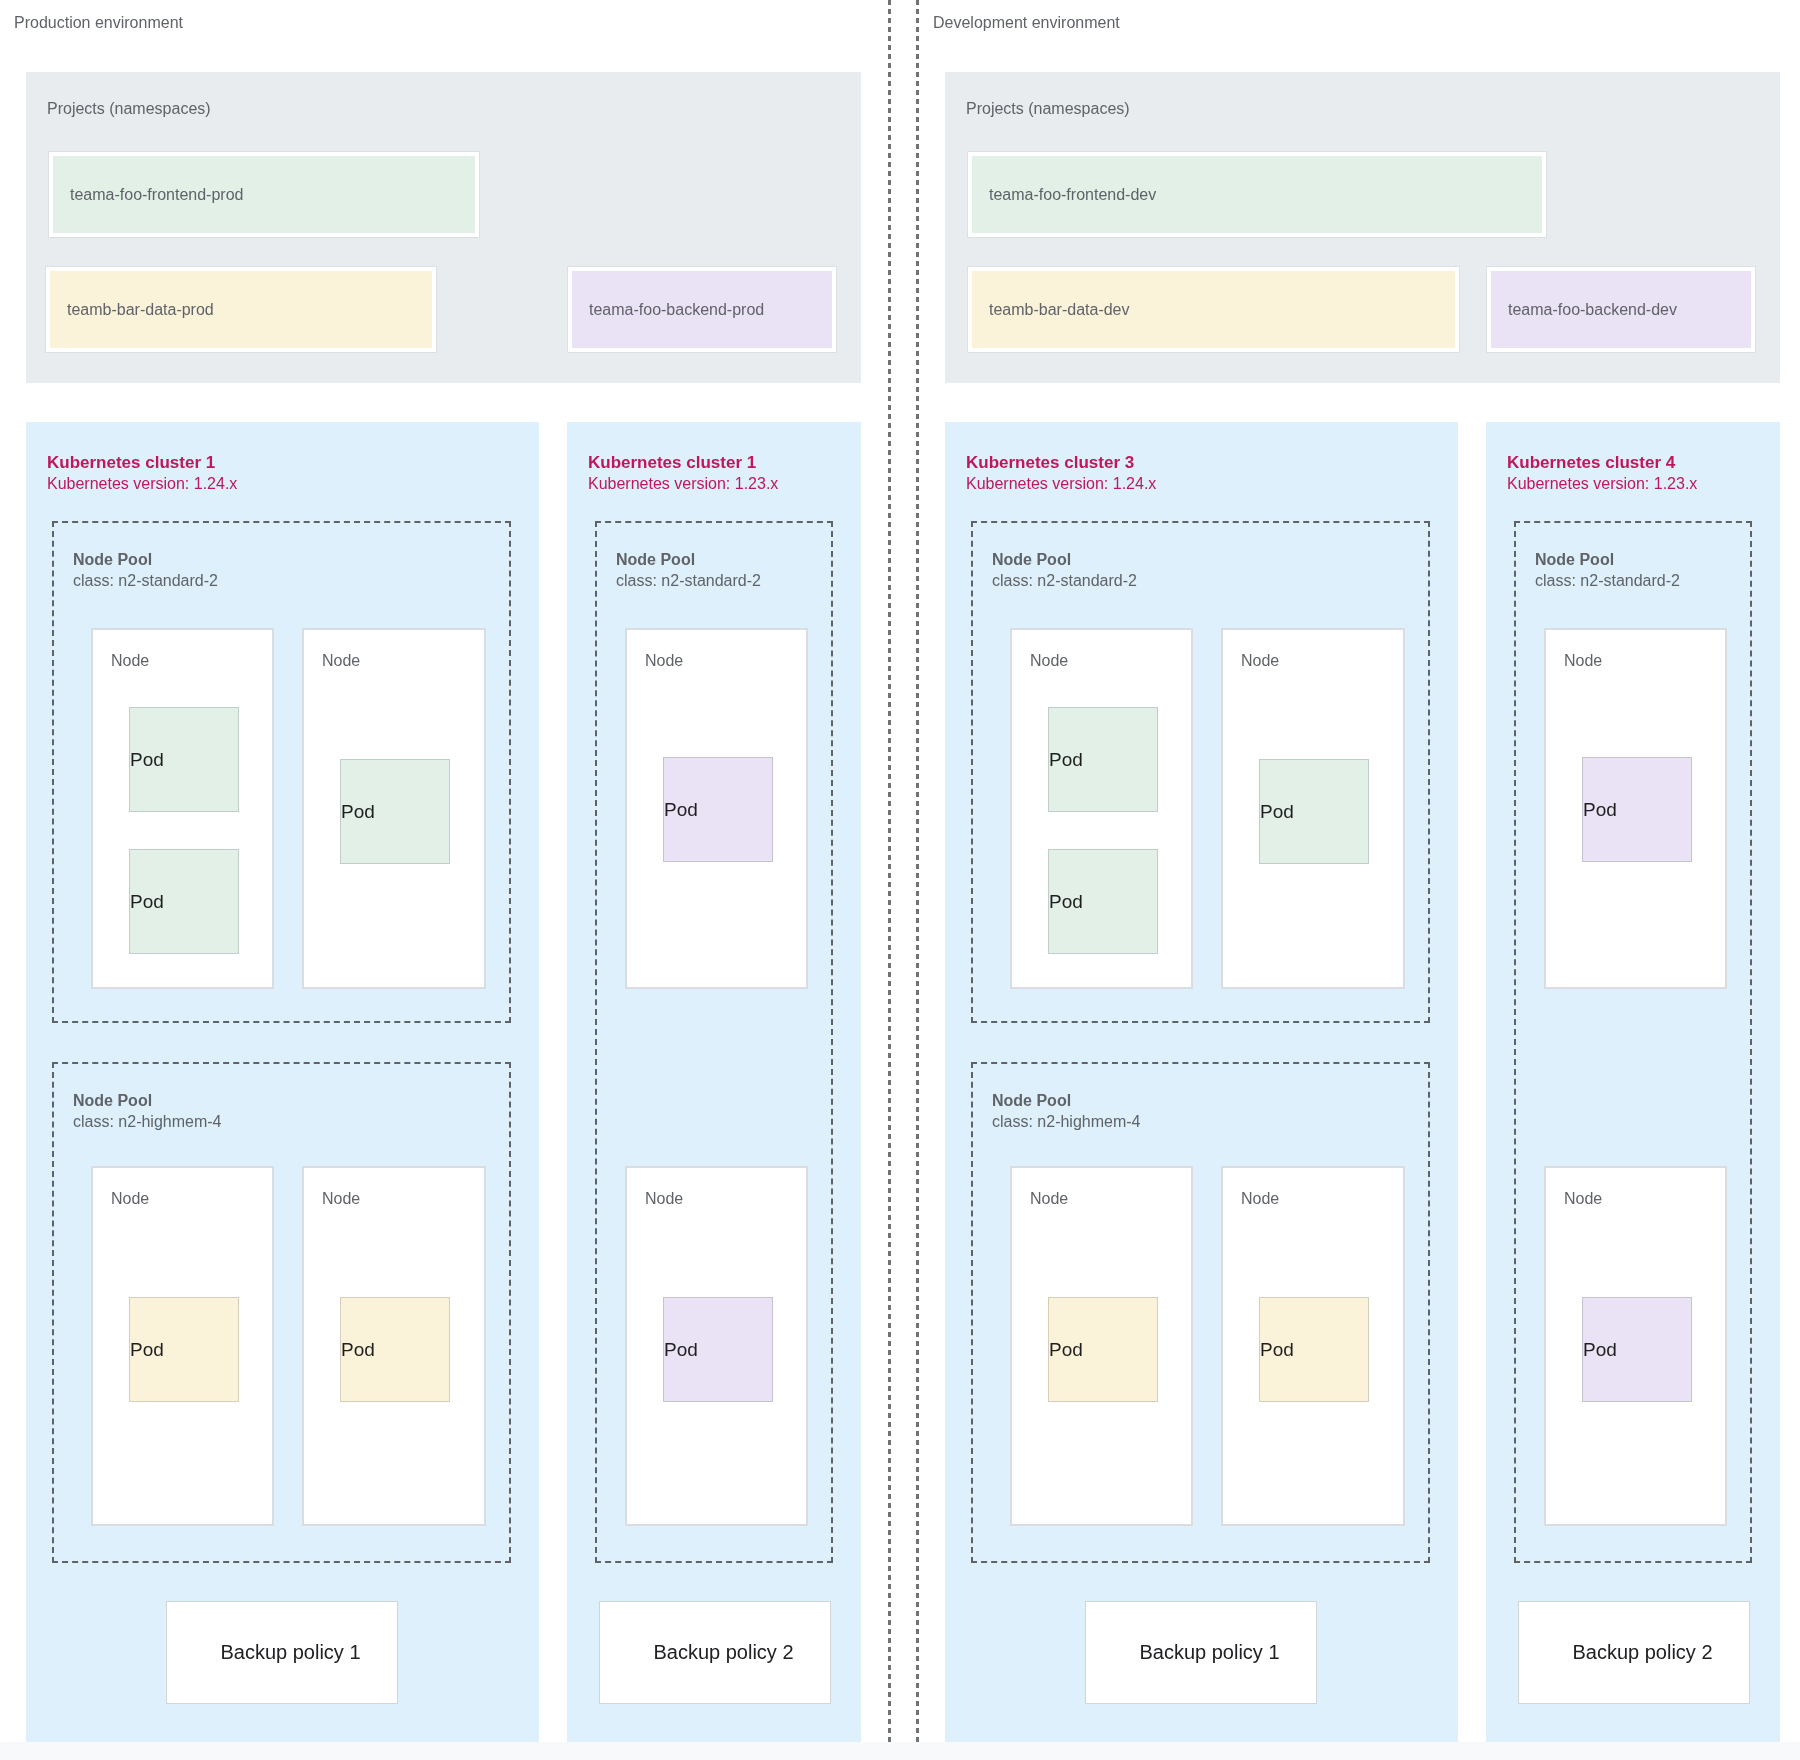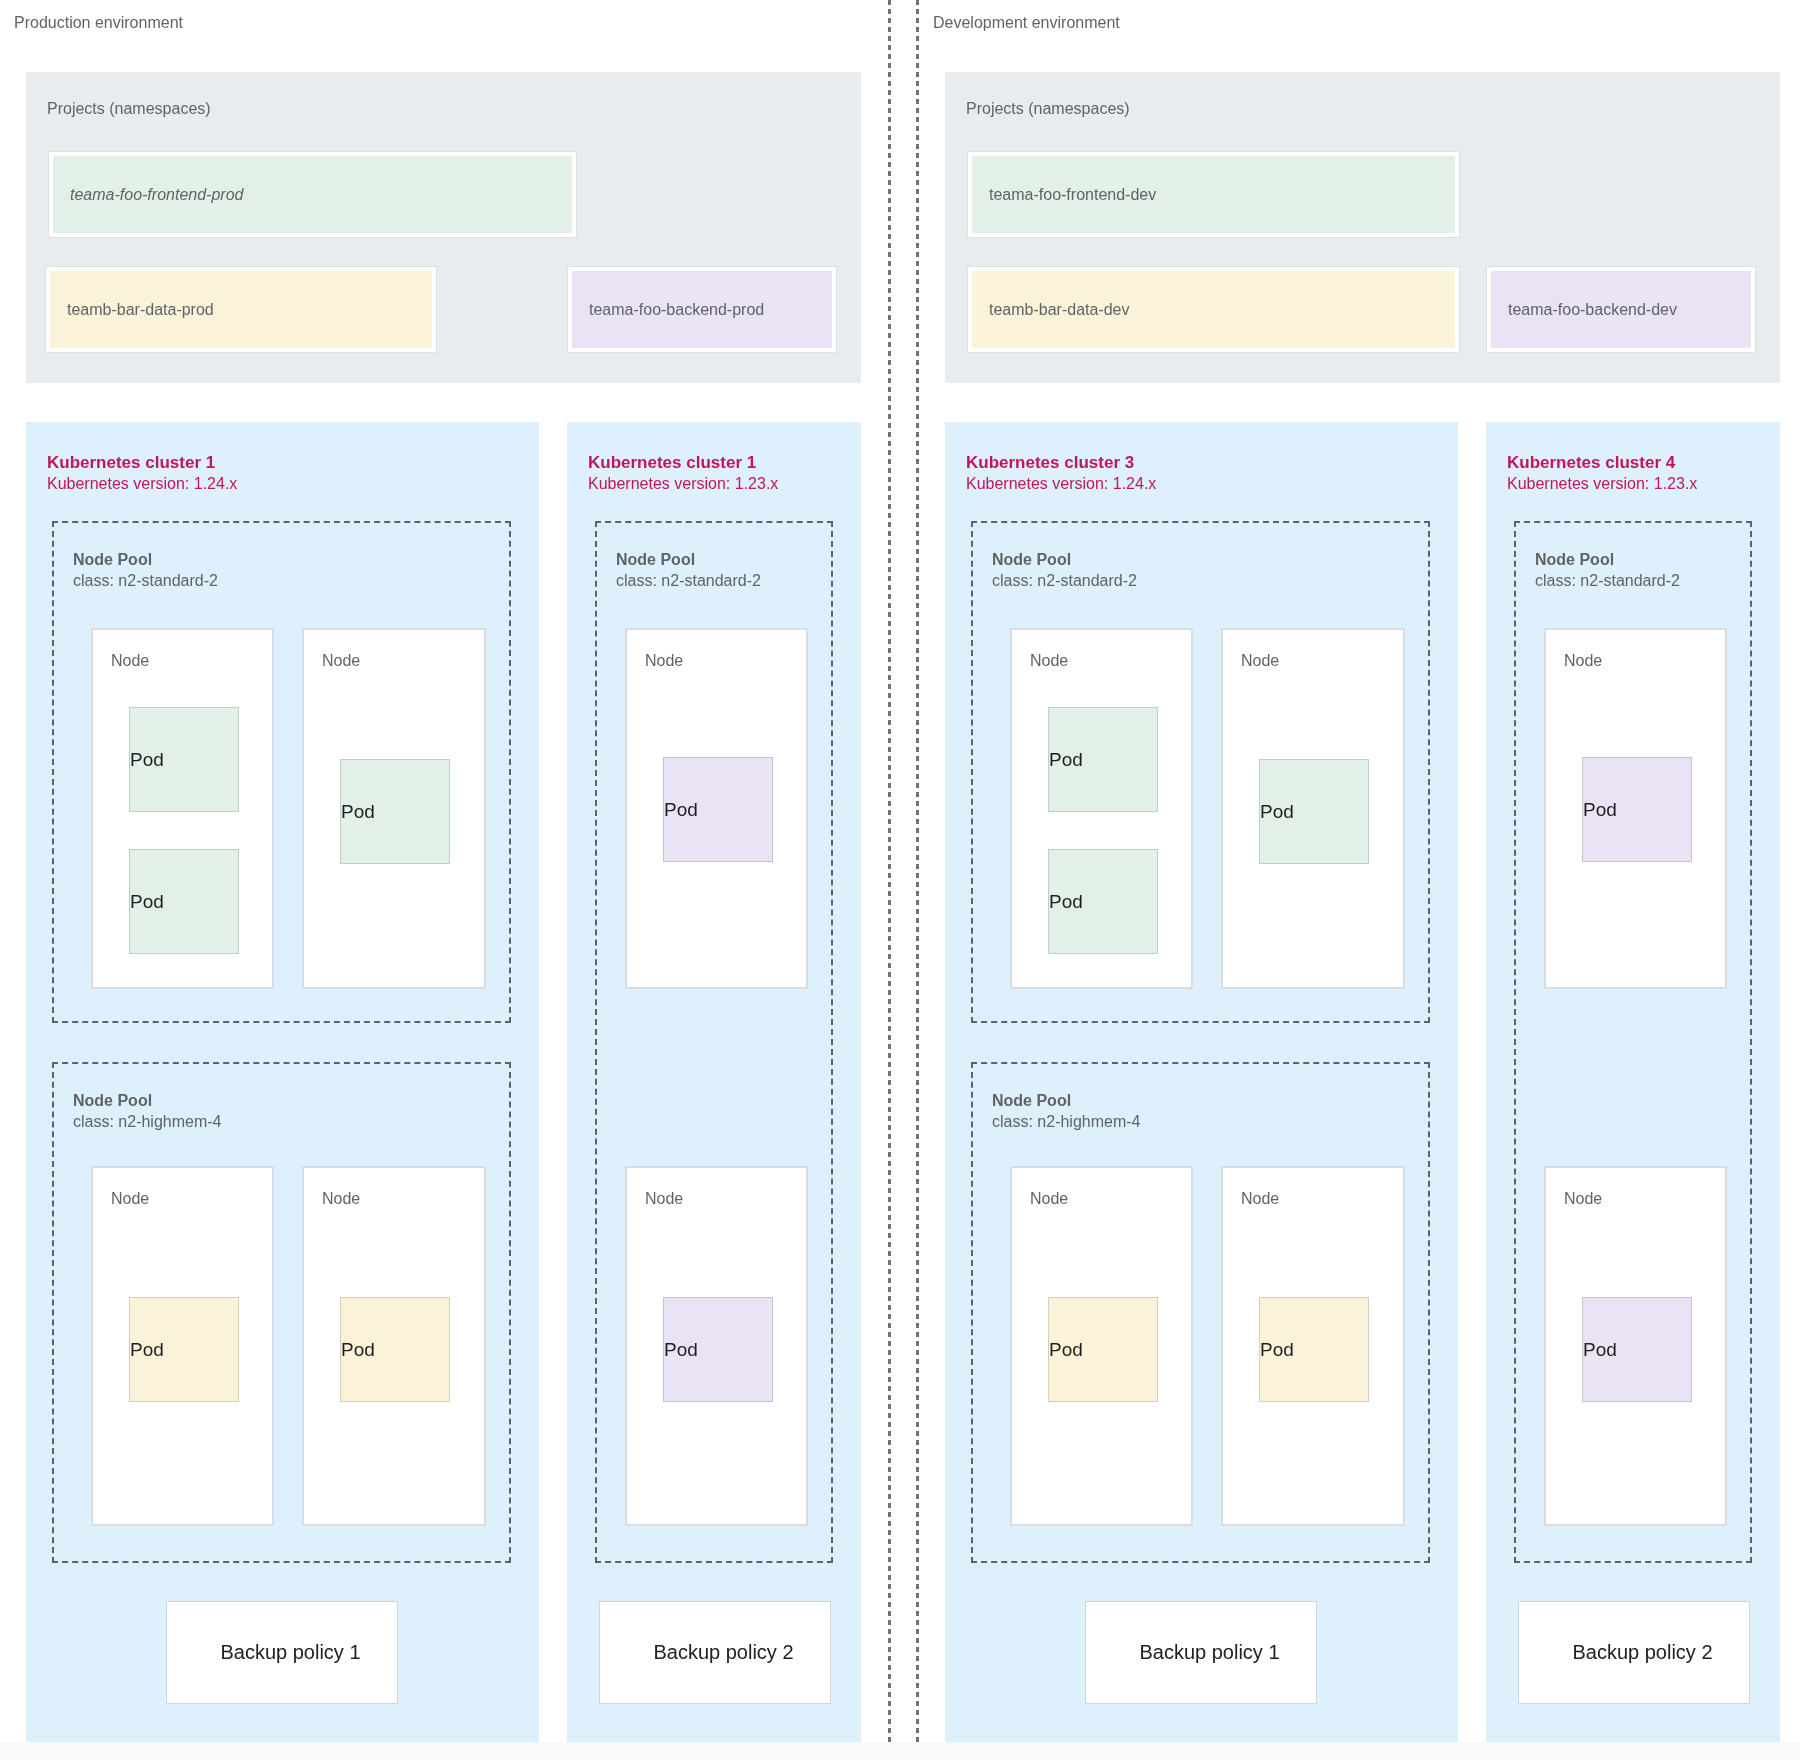--- a/index.html
+++ b/index.html
@@ -37,21 +37,21 @@
   .bottom-strip{position:absolute;left:0;top:1742px;width:1800px;height:18px;background:#f8f9fa;}
 </style>
 </head>
 <body>
 
 <div class="env" style="left:0;">
   <div class="env-label">Production environment</div>
 
   <div class="projects">
     <div class="projects-title">Projects (namespaces)</div>
-    <div class="ns green" style="left:23px;top:80px;width:527px;font-style:italic;">
+    <div class="ns green" style="left:23px;top:80px;width:430px;">
       <span>teama-foo-frontend-prod</span>
     </div>
     <div class="ns yellow" style="left:20px;top:195px;width:390px;">
       <span>teamb-bar-data-prod</span>
     </div>
     <div class="ns purple" style="left:542px;top:195px;width:268px;">
       <span>teama-foo-backend-prod</span>
     </div>
   </div>
 
@@ -135,21 +135,21 @@
 </div>
 
 <div class="divider" style="left:888px;"></div>
 <div class="divider" style="left:916px;"></div>
 
 <div class="env" style="left:919px;">
   <div class="env-label">Development environment</div>
 
   <div class="projects">
     <div class="projects-title">Projects (namespaces)</div>
-    <div class="ns green" style="left:23px;top:80px;width:491px;align-items:center;">
+    <div class="ns green" style="left:23px;top:80px;width:578px;align-items:center;">
       <span>teama-foo-frontend-dev</span>
     </div>
     <div class="ns yellow" style="left:23px;top:195px;width:491px;">
       <span>teamb-bar-data-dev</span>
     </div>
     <div class="ns purple" style="left:542px;top:195px;width:268px;">
       <span>teama-foo-backend-dev</span>
     </div>
   </div>
 

